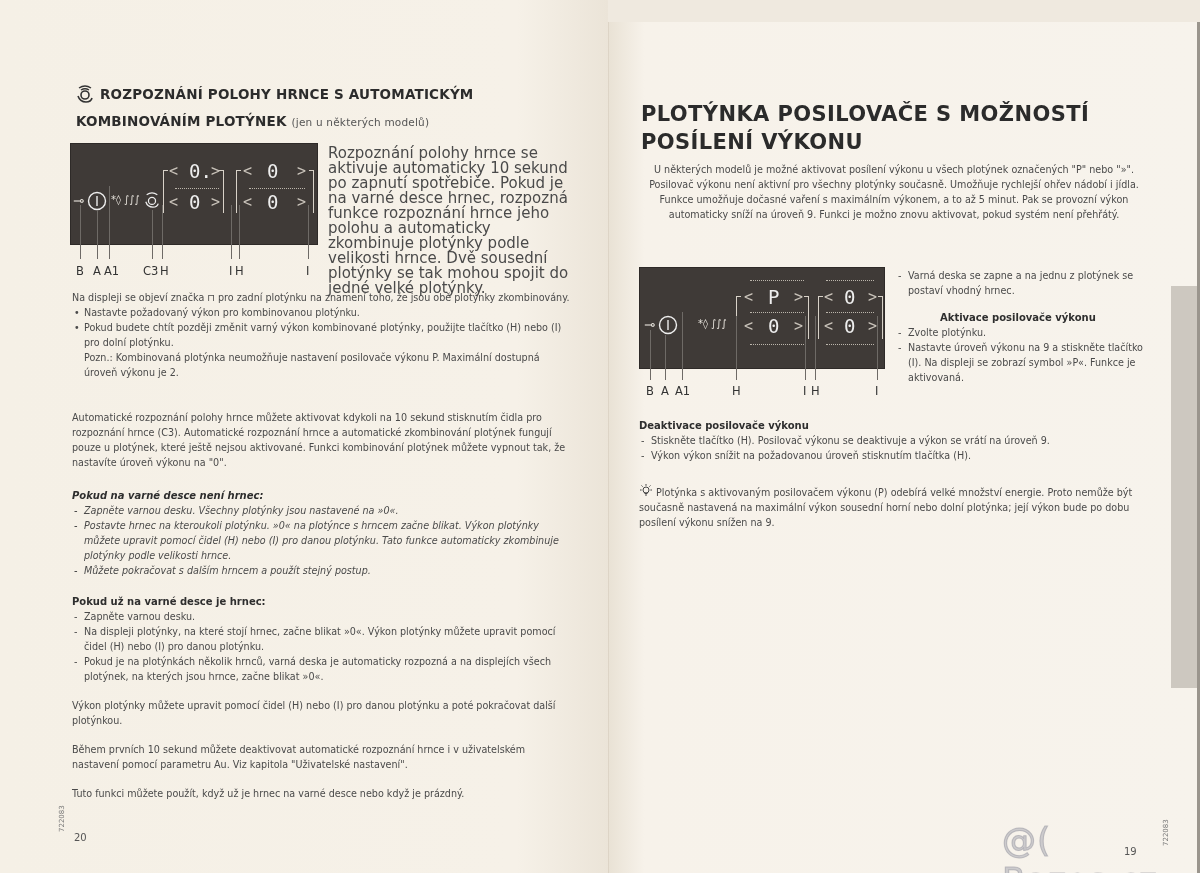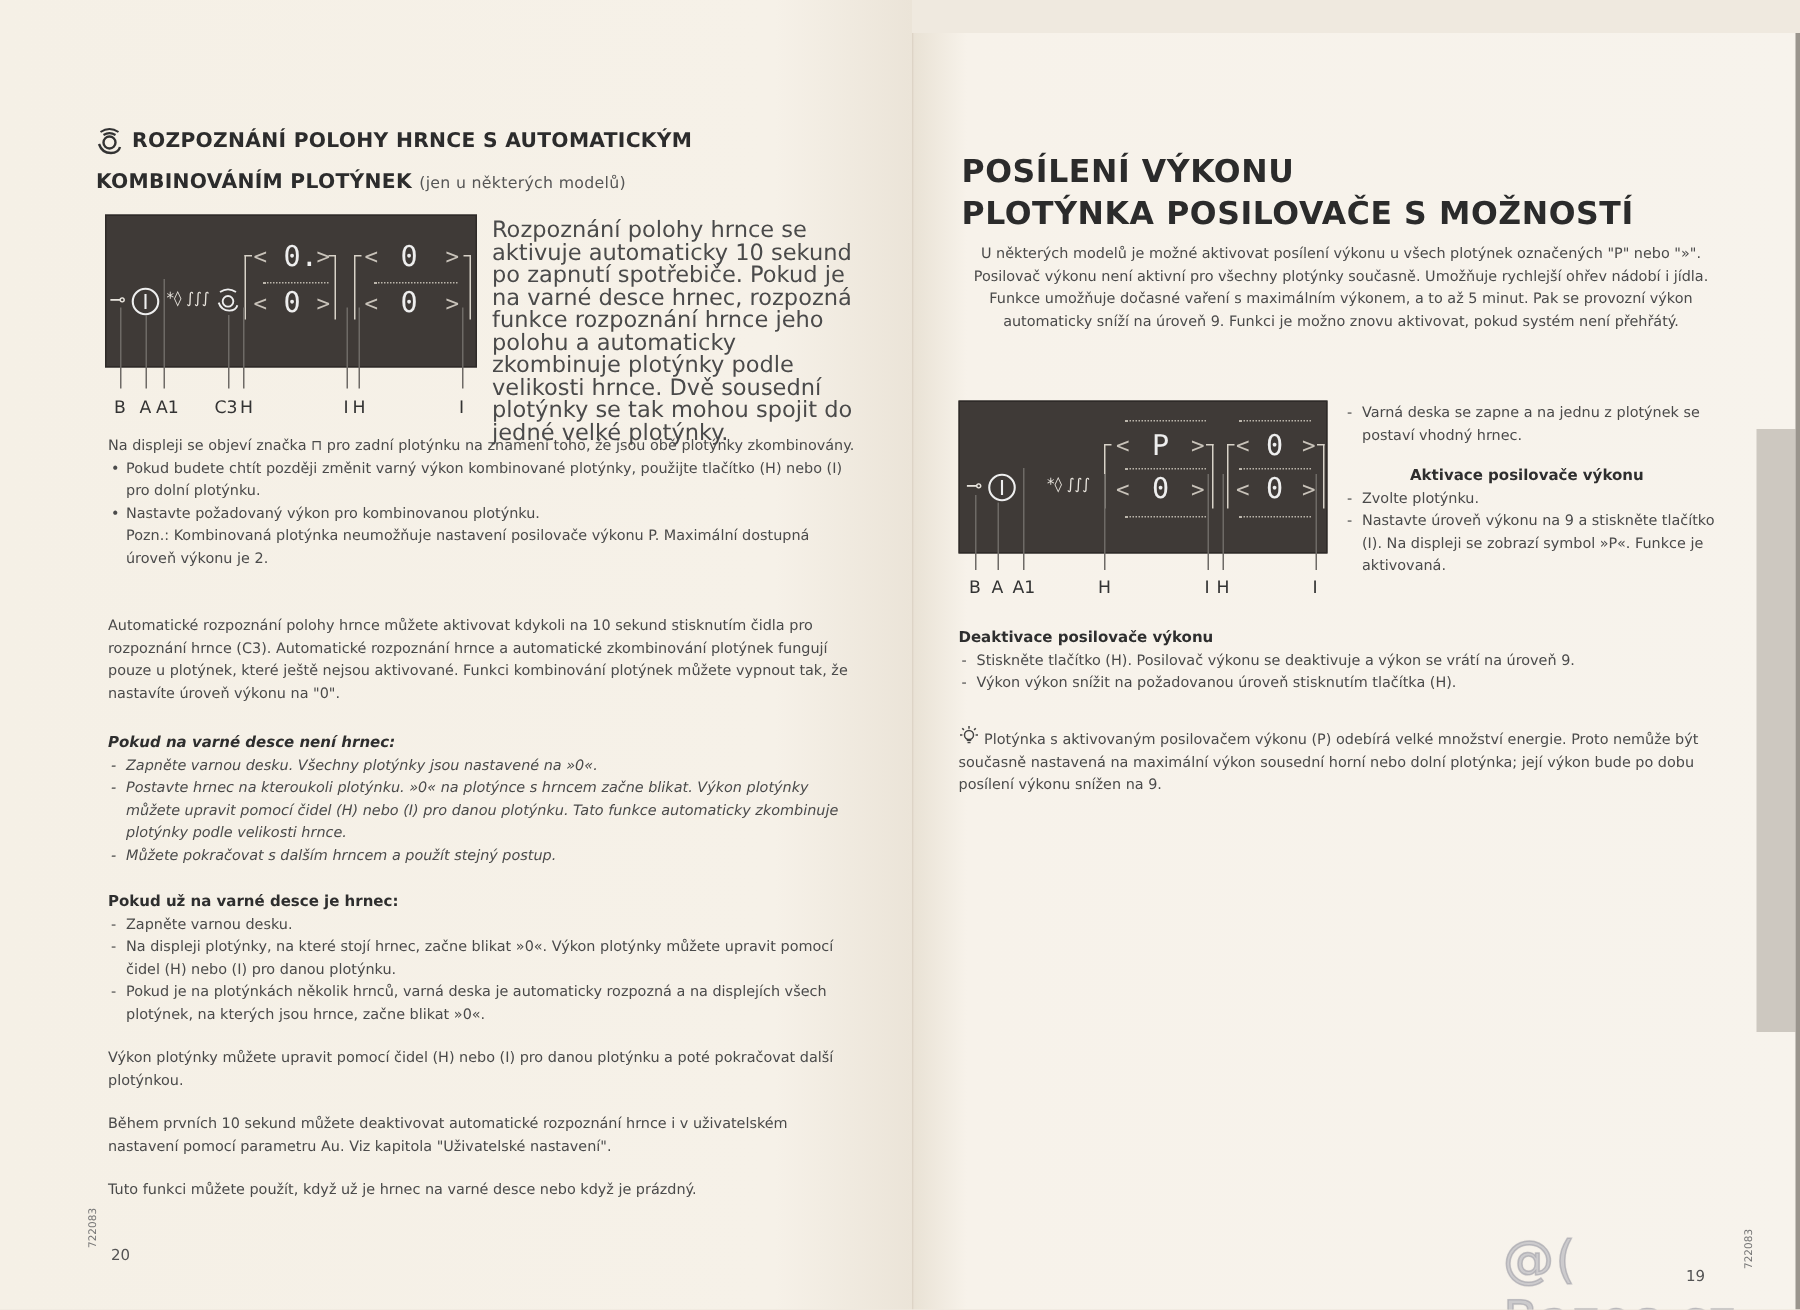--- a/index.html
+++ b/index.html
@@ -15,21 +15,21 @@
     position: absolute; top: 0; bottom: 0;
     background: #f6f1e8;
   }
   .page.left { left: 0; width: 608px; background: linear-gradient(90deg, #f5f0e6 0%, #f6f1e8 85%, #ebe4d8 100%); }
   .page.right { left: 608px; width: 592px; top: 22px; background: linear-gradient(90deg, #e9e2d5 0%, #f7f2ea 6%, #f7f3ec 100%); border-left: 1px solid #ddd4c6; }
   .page.right::after {
     content: ""; position: absolute; right: 0; top: 0; bottom: 0; width: 4px; background: #9a958d;
   }
 
   
-  .l-heading { position: absolute; left: 64px; top: 84px; width: 500px; }
+  .l-heading { position: absolute; left: 76px; top: 84px; width: 500px; }
   .l-heading .line1 { display: flex; align-items: center; gap: 6px; font-size: 13.5px; font-weight: bold; color: #2c2c2c; letter-spacing: 0.2px; }
   .l-heading .line2 { margin-top: 9px; font-size: 13.5px; font-weight: bold; color: #2c2c2c; letter-spacing: 0.2px; }
   .l-heading .line2 .sub { font-weight: normal; font-size: 10.5px; color: #555; }
   .pot-icon { width: 18px; height: 20px; }
 
   .panel {
     position: absolute; background: #3f3a37;
     border: 1px solid #2e2a28;
   }
   .panel .pot-symbol, .panel .lock, .panel .power, .panel .icons { position: absolute; color: #e9e5de; }
@@ -136,22 +136,22 @@
       <span style="left:306px;">I</span>
     </div>
 
     <div class="ptext" style="left:328px; top:146px; width:250px; font-size:15px;">
       <p>Rozpoznání polohy hrnce se aktivuje automaticky 10 sekund po zapnutí spotřebiče. Pokud je na varné desce hrnec, rozpozná funkce rozpoznání hrnce jeho polohu a automaticky zkombinuje plotýnky podle velikosti hrnce. Dvě sousední plotýnky se tak mohou spojit do jedné velké plotýnky.</p>
     </div>
 
     <div class="ptext" style="left:72px; top:290px; width:500px;">
       <p>Na displeji se objeví značka ⊓ pro zadní plotýnku na znamení toho, že jsou obě plotýnky zkombinovány.</p>
       <ul>
+        <li class="dot">Nastavte požadovaný výkon pro kombinovanou plotýnku.</li>
         <li class="dot">Pokud budete chtít později změnit varný výkon kombinované plotýnky, použijte tlačítko (H) nebo (I) pro dolní plotýnku.</li>
-        <li class="dot">Nastavte požadovaný výkon pro kombinovanou plotýnku.</li>
       </ul>
       <p class="indent">Pozn.: Kombinovaná plotýnka neumožňuje nastavení posilovače výkonu P. Maximální dostupná úroveň výkonu je 2.</p>
     </div>
 
     <div class="ptext" style="left:72px; top:410px; width:500px;">
       <p>Automatické rozpoznání polohy hrnce můžete aktivovat kdykoli na 10 sekund stisknutím čidla pro rozpoznání hrnce (C3). Automatické rozpoznání hrnce a automatické zkombinování plotýnek fungují pouze u plotýnek, které ještě nejsou aktivované. Funkci kombinování plotýnek můžete vypnout tak, že nastavíte úroveň výkonu na "0".</p>
     </div>
 
     <div class="ptext" style="left:72px; top:488px; width:500px;font-style:italic;">
       <p class="bold">Pokud na varné desce není hrnec:</p>
@@ -176,22 +176,22 @@
       <p style="margin-top:14px;">Během prvních 10 sekund můžete deaktivovat automatické rozpoznání hrnce i v uživatelském nastavení pomocí parametru Au. Viz kapitola "Uživatelské nastavení".</p>
       <p style="margin-top:14px;">Tuto funkci můžete použít, když už je hrnec na varné desce nebo když je prázdný.</p>
     </div>
 
     <div class="pagenum" style="left:74px; top:832px;">20</div>
     <div class="rot" style="left:58px; top:832px;">722083</div>
   </div>
 
   <div class="page right">
     <div class="r-title">
+      <div>PLOTÝNKA POSILOVAČE S MOŽNOSTÍ</div>
       <div>POSÍLENÍ VÝKONU</div>
-      <div>PLOTÝNKA POSILOVAČE S MOŽNOSTÍ</div>
     </div>
 
     <div class="ptext" style="left:30px; top:140px; width:510px;text-align:center;">
       <p>U některých modelů je možné aktivovat posílení výkonu u všech plotýnek označených "P" nebo "»". Posilovač výkonu není aktivní pro všechny plotýnky současně. Umožňuje rychlejší ohřev nádobí i jídla.</p>
       <p>Funkce umožňuje dočasné vaření s maximálním výkonem, a to až 5 minut. Pak se provozní výkon automaticky sníží na úroveň 9. Funkci je možno znovu aktivovat, pokud systém není přehřátý.</p>
     </div>
 
     <div class="panel" style="left:30px; top:245px; width:244px; height:100px;">
       <span class="lock" style="left:4px; top:49px; font-size:13px;">⊸</span>
       <svg style="position:absolute; left:18px; top:47px;" width="20" height="20" viewBox="0 0 20 20">

